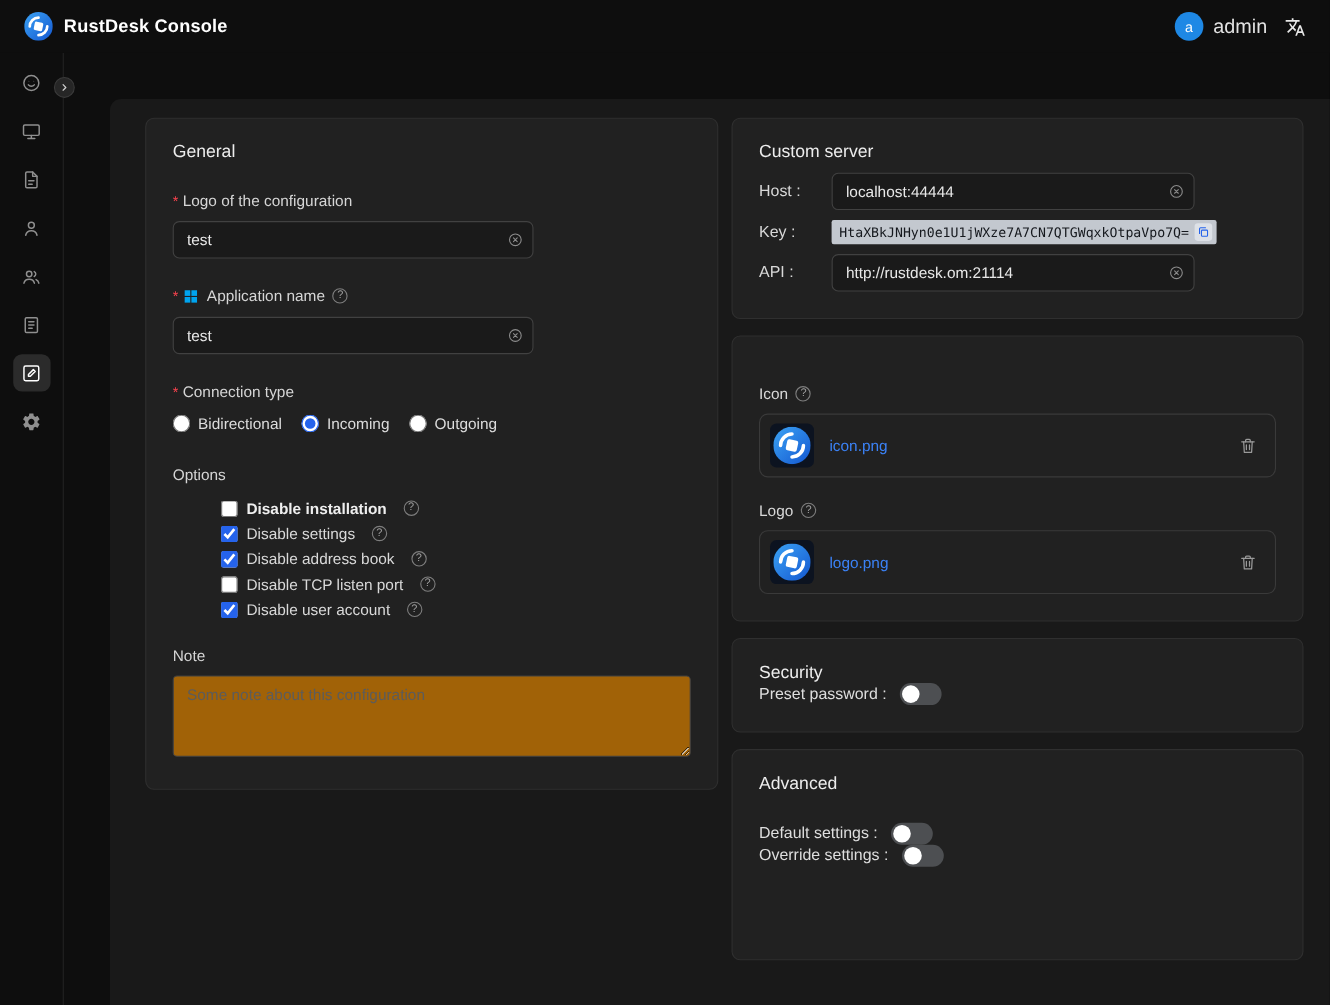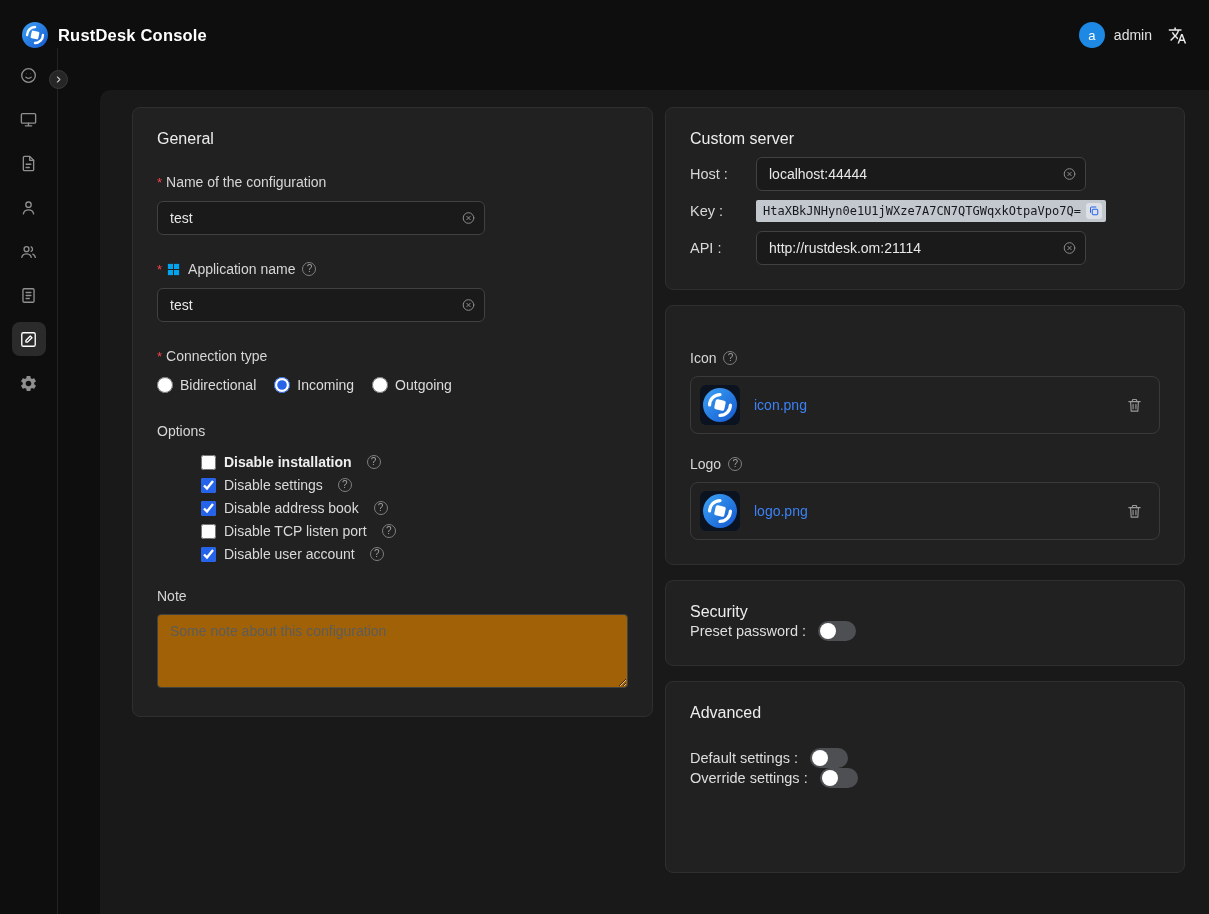--- a/index.html
+++ b/index.html
@@ -4,32 +4,32 @@
 <style>
   * { box-sizing: border-box; }
   html,body { margin:0; padding:0; background:#000; }
   .app {
     position:relative; width:1209px; height:914px; overflow:hidden;
     background:#0e0e0e; font-family:"Liberation Sans", sans-serif; color:#e6e6e6;
   }
   
   .topbar {
     position:absolute; top:0; left:0; right:0; height:48px;
-    display:flex; align-items:flex-end; justify-content:space-between;
+    display:flex; align-items:center; justify-content:space-between;
     padding:0 22px; background:#0e0e0e; z-index:5;
   }
   .brand { display:flex; align-items:center; gap:10px; }
   .brand-title { font-size:16.5px; font-weight:700; color:#fff; letter-spacing:.2px; }
   .user-area { display:flex; align-items:center; gap:16px; }
   .user-chip { display:flex; align-items:center; gap:9px; cursor:pointer; }
   .avatar {
     width:26px; height:26px; border-radius:50%; background:#1e88e5; color:#fff;
     display:flex; align-items:center; justify-content:center; font-size:13px;
   }
-  .user-name { font-size:14px; color:#e2e2e2; }
+  .user-name { font-size:18px; color:#e2e2e2; }
   .lang-btn { display:flex; align-items:center; color:#e8e8e8; cursor:pointer; }
 
   
   .sidebar {
     position:absolute; top:48px; left:0; bottom:0; width:58px;
     background:#0e0e0e; border-right:1px solid #232323;
     display:flex; flex-direction:column; align-items:center;
     padding-top:10px; gap:10px; z-index:4;
   }
   .side-item {
@@ -230,21 +230,21 @@
 
   <main class="panel">
     <div class="cols">
 
       <div class="col-left">
         <section class="card">
           <div class="card-title">General</div>
 
           <div class="field-label">
             <span class="req">*</span>
-            <span>Name of the configuration</span>
+            <span>Logo of the configuration</span>
           </div>
           <div class="input-wrap">
             <input class="text-input" type="text" value="test" style="">
             <span class="clear-ic">
               <svg class="mini" viewBox="0 0 24 24">
                   <circle cx="12" cy="12" r="8.5"></circle>
                   <path d="M9.3 9.3l5.4 5.4M14.7 9.3l-5.4 5.4"></path>
                 </svg>
             </span>
           </div>

